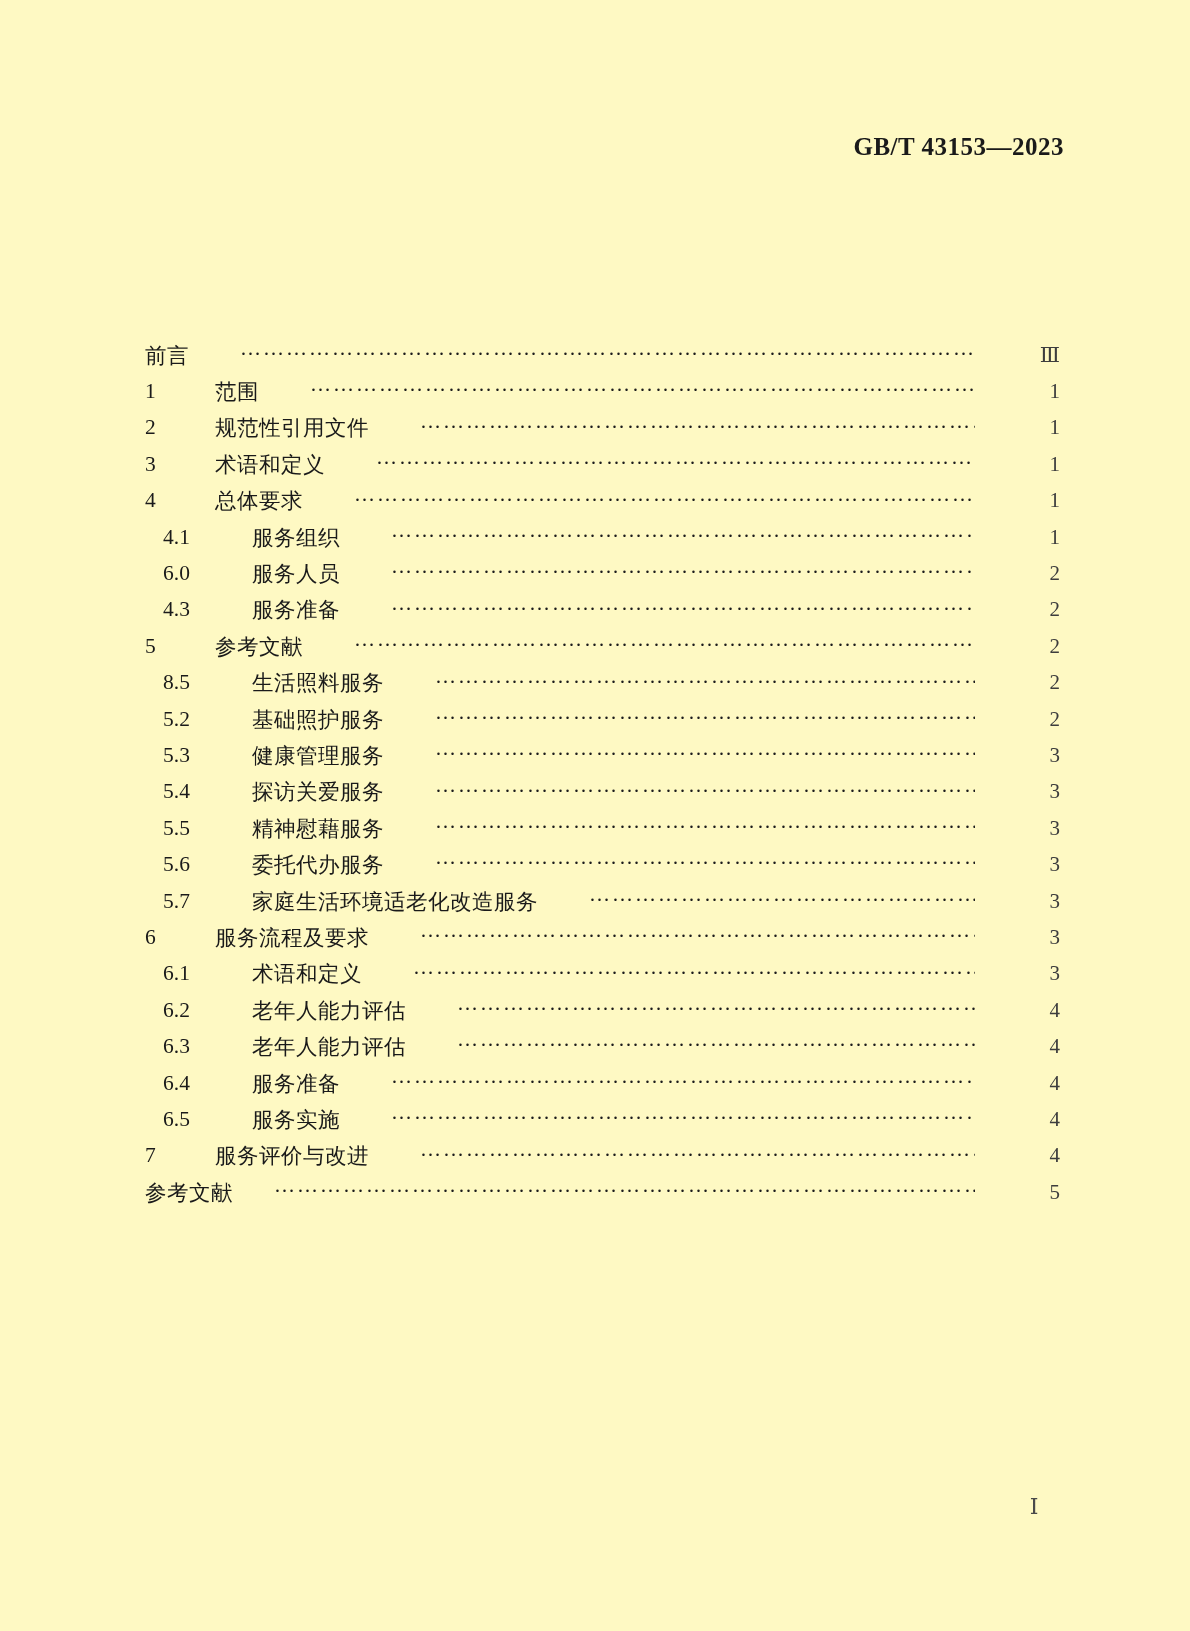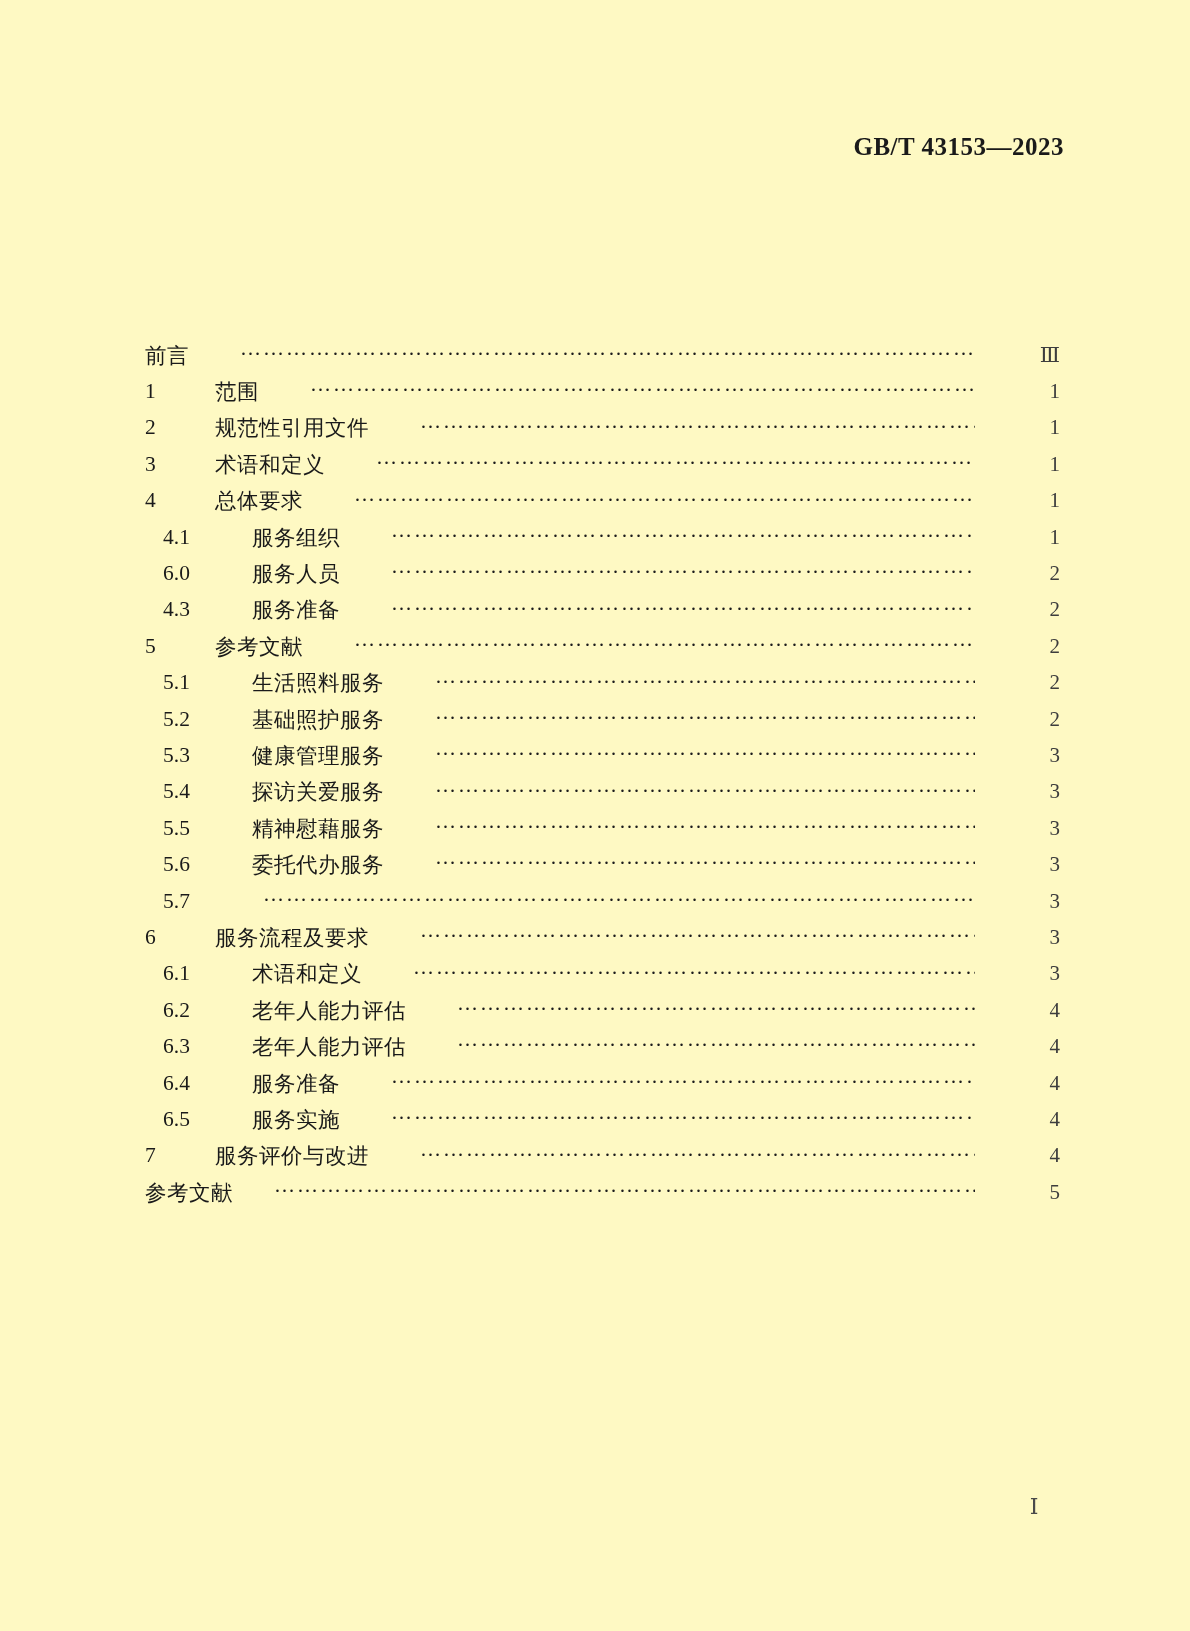--- a/index.html
+++ b/index.html
@@ -164,21 +164,21 @@
   </div>
 
   <div class="row l1">
     <span class="num">5</span>
     <span class="label">参考文献</span>
     <span class="leader"></span>
     <span class="page-num">2</span>
   </div>
 
   <div class="row l2">
-    <span class="num">5.1</span>
+    <span class="num">8.5</span>
     <span class="label">生活照料服务</span>
     <span class="leader"></span>
     <span class="page-num">2</span>
   </div>
 
   <div class="row l2">
     <span class="num">5.2</span>
     <span class="label">基础照护服务</span>
     <span class="leader"></span>
     <span class="page-num">2</span>
@@ -207,20 +207,21 @@
 
   <div class="row l2">
     <span class="num">5.6</span>
     <span class="label">委托代办服务</span>
     <span class="leader"></span>
     <span class="page-num">3</span>
   </div>
 
   <div class="row l2">
     <span class="num">5.7</span>
+    <span class="label">家庭生活环境适老化改造服务</span>
     <span class="leader"></span>
     <span class="page-num">3</span>
   </div>
 
   <div class="row l1">
     <span class="num">6</span>
     <span class="label">服务流程及要求</span>
     <span class="leader"></span>
     <span class="page-num">3</span>
   </div>

